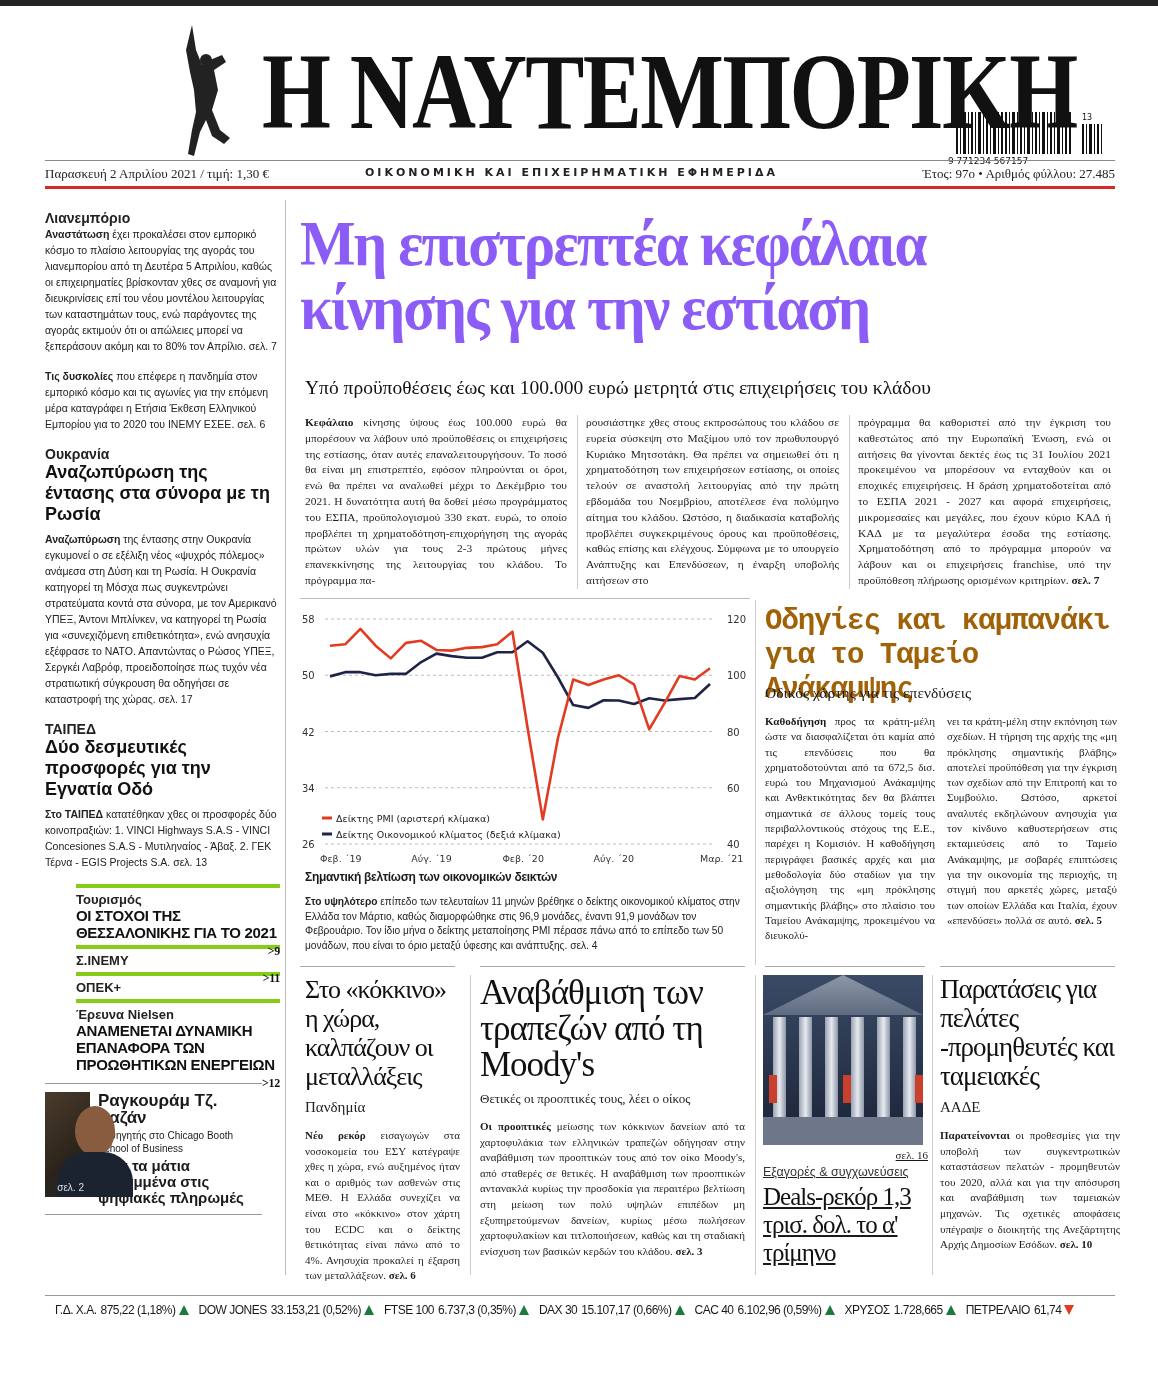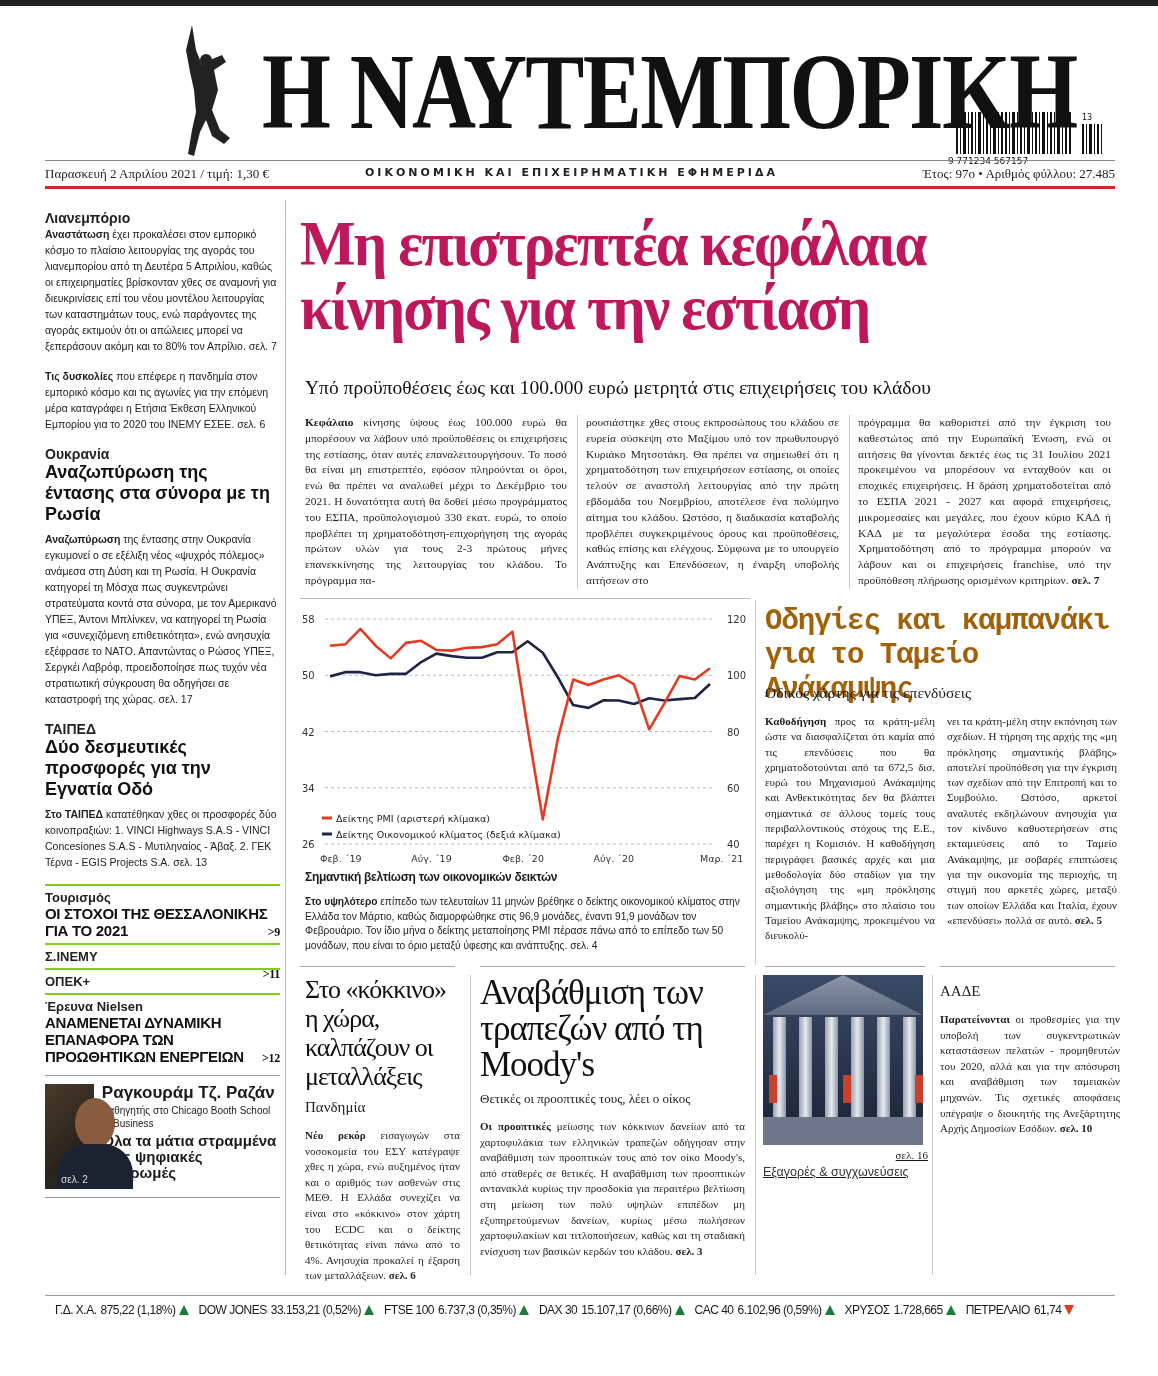--- a/index.html
+++ b/index.html
@@ -18,35 +18,35 @@
   .rule-red { position: absolute; left: 45px; top: 186px; width: 1070px; height: 3px; background: #d9262a; }
 
   
   .left { position: absolute; left: 45px; top: 210px; width: 235px; }
   .vsep { position: absolute; left: 285px; top: 200px; width: 1px; height: 1075px; background: #bbb; }
   .kicker { font-size: 14px; font-weight: bold; color: #222; }
   .lhead { font-size: 18px; font-weight: bold; line-height: 21px; color: #111; margin-bottom: 6px; }
   .lbody { font-size: 10.5px; line-height: 16px; color: #222; }
   .lbody b { font-weight: bold; }
   .lblock { margin-bottom: 14px; }
-  .brief { border-top: 2px solid #84cc16; padding: 4px 0 4px; }
+  .brief { border-top: 4px solid #84cc16; padding: 4px 0 4px; margin-left: 31px; }
   .brief .kicker { font-size: 13px; }
   .brief .bh { font-size: 15px; font-weight: bold; line-height: 17px; text-transform: uppercase; color: #111; letter-spacing: -0.3px; }
   .brief .pg { float: right; font-family: "Liberation Serif", serif; font-size: 12px; margin-top: 2px; }
   .interview { border-top: 1px solid #999; border-bottom: 1px solid #999; padding: 8px 0; display: flex; gap: 8px; }
   .photo { width: 98px; height: 105px; background: linear-gradient(135deg, #4a3c2c, #2b231a 60%, #1d2b3a); position: relative; }
   .photo .face { position: absolute; left: 30px; top: 14px; width: 40px; height: 50px; border-radius: 50%; background: #8a5c3f; }
   .photo .body { position: absolute; left: 12px; top: 60px; width: 76px; height: 45px; border-radius: 30px 30px 0 0; background: #1c2330; }
   .photo .pg { position: absolute; right: 6px; bottom: 4px; font-size: 10px; color: #ddd; }
   .iname { font-size: 17px; font-weight: bold; line-height: 17px; }
   .irole { font-size: 10px; line-height: 13px; margin: 3px 0; }
   .iquote { font-size: 15px; font-weight: bold; line-height: 16px; }
 
   
-  .main-head { position: absolute; left: 300px; top: 212px; width: 820px; font-family: "Liberation Serif", serif; font-size: 64px; line-height: 64px; letter-spacing: -2px; color: #be185d; }
+  .main-head { position: absolute; left: 300px; top: 212px; width: 820px; font-family: "Liberation Serif", serif; font-size: 64px; line-height: 64px; letter-spacing: -2px; color: #8b5cf6; }
   .main-head .l { display: block; transform: scaleX(0.92); transform-origin: left top; white-space: nowrap; }
   .main-sub { position: absolute; left: 305px; top: 377px; width: 820px; font-family: "Liberation Serif", serif; font-size: 19.5px; color: #111; white-space: nowrap; }
   .cols3 { position: absolute; left: 305px; top: 415px; width: 820px; display: flex; gap: 10px; }
   .cols3 .col { width: 262px; font-family: "Liberation Serif", serif; font-size: 11.4px; line-height: 15.8px; text-align: justify; color: #1d1d1d; }
   .cols3 .col + .col { border-left: 1px solid #ccc; padding-left: 8px; }
 
   
   .chart-box { position: absolute; left: 300px; top: 598px; width: 450px; height: 268px; border-top: 1px solid #bbb; }
   .chart-box svg { position: absolute; left: 0; top: 0; }
   .chart-title { position: absolute; left: 305px; top: 870px; font-size: 12px; font-weight: bold; letter-spacing: -0.3px; }
@@ -272,24 +272,26 @@
       <div class="col" style="left:88px"></div>
       <div class="col" style="left:114px"></div>
       <div class="col" style="left:140px"></div>
     <div class="flag" style="left:6px"></div>
       <div class="flag" style="left:80px"></div>
       <div class="flag" style="left:152px"></div>
     <div class="base"></div>
   </div>
   <div style="text-align:right;font-family:'Liberation Serif',serif;font-size:11px;margin:4px 0;">σελ. 16</div>
   <div style="font-size:12.5px;color:#333;margin-bottom:4px;">Εξαγορές &amp; συγχωνεύσεις</div>
+  <div class="bhead" style="font-size:25px;line-height:28px;">Deals-ρεκόρ 1,3 τρισ. δολ. το α' τρίμηνο</div>
 </article>
 <div class="bvsep" style="left:932px;"></div>
 
 <article class="bstory" style="left:940px;width:180px;">
+  <div class="bhead" style="font-size:27px;line-height:29px;">Παρατάσεις για πελάτες -προμηθευτές και ταμειακές</div>
   <div class="bsub" style="font-size:15px;">ΑΑΔΕ</div>
   <p class="bbody"><b>Παρατείνονται</b><span> οι προθεσμίες για την υποβολή των συγκεντρωτικών καταστάσεων πελατών - προμηθευτών του 2020, αλλά και για την απόσυρση και αναβάθμιση των ταμειακών μηχανών. Τις σχετικές αποφάσεις υπέγραψε ο διοικητής της Ανεξάρτητης Αρχής Δημοσίων Εσόδων.</span><b> σελ. 10</b></p>
 </article>
 
 <div class="ticker-rule"></div>
 <div class="ticker" id="ticker">
     <span class="tick"><b>Γ.Δ. Χ.Α.</b><span>875,22 (1,18%)</span><span class="up"></span></span>
     <span class="tick"><b>DOW JONES</b><span>33.153,21 (0,52%)</span><span class="up"></span></span>
     <span class="tick"><b>FTSE 100</b><span>6.737,3 (0,35%)</span><span class="up"></span></span>
     <span class="tick"><b>DAX 30</b><span>15.107,17 (0,66%)</span><span class="up"></span></span>

